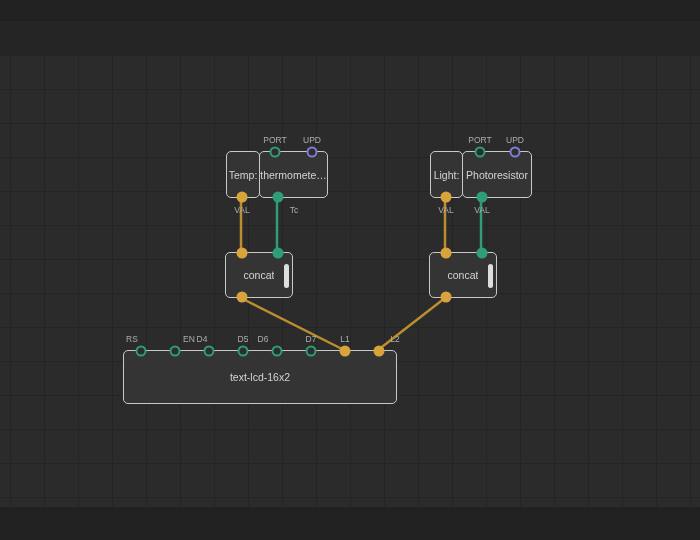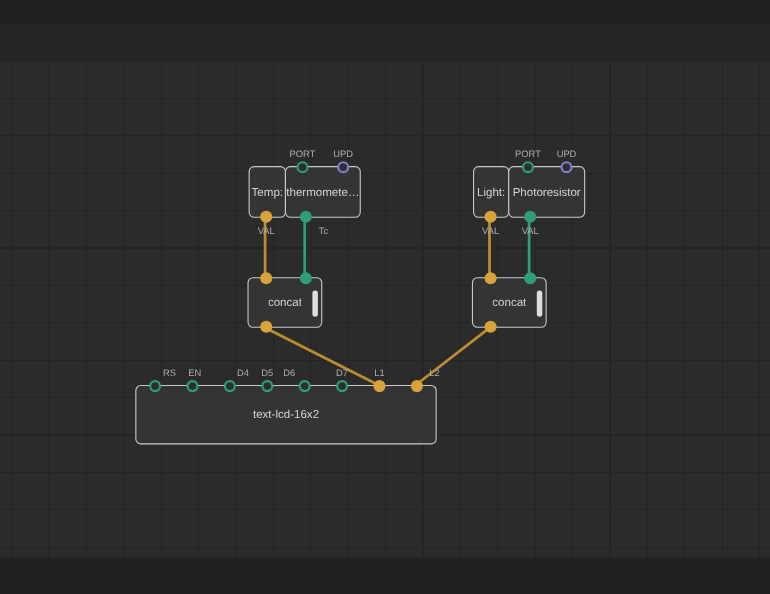--- a/index.html
+++ b/index.html
@@ -105,27 +105,27 @@
     <span class="variadic-handle"></span>
     <span class="pin f-yellow" style="left:16px;top:0"></span>
     <span class="pin f-green" style="left:52px;top:0"></span>
     <span class="pin f-yellow" style="left:16px;top:100%"></span>
   </div>
 
   <div class="node" style="left:123px;top:350px;width:274px;height:54px">
     <span class="title">text-lcd-16x2</span>
 
     <span class="pin hollow" style="left:17px;top:0"></span>
-    <span class="pin-label" style="left:30px;top:-17px">RS</span>
+    <span class="pin-label" style="left:8px;top:-17px">RS</span>
 
     <span class="pin hollow" style="left:51px;top:0"></span>
-    <span class="pin-label" style="left:53px;top:-17px">EN</span>
+    <span class="pin-label" style="left:65px;top:-17px">EN</span>
 
     <span class="pin hollow" style="left:85px;top:0"></span>
-    <span class="pin-label" style="left:97px;top:-17px">D4</span>
+    <span class="pin-label" style="left:78px;top:-17px">D4</span>
 
     <span class="pin hollow" style="left:119px;top:0"></span>
     <span class="pin-label" style="left:119px;top:-17px">D5</span>
 
     <span class="pin hollow" style="left:153px;top:0"></span>
     <span class="pin-label" style="left:139px;top:-17px">D6</span>
 
     <span class="pin hollow" style="left:187px;top:0"></span>
     <span class="pin-label" style="left:187px;top:-17px">D7</span>
 

